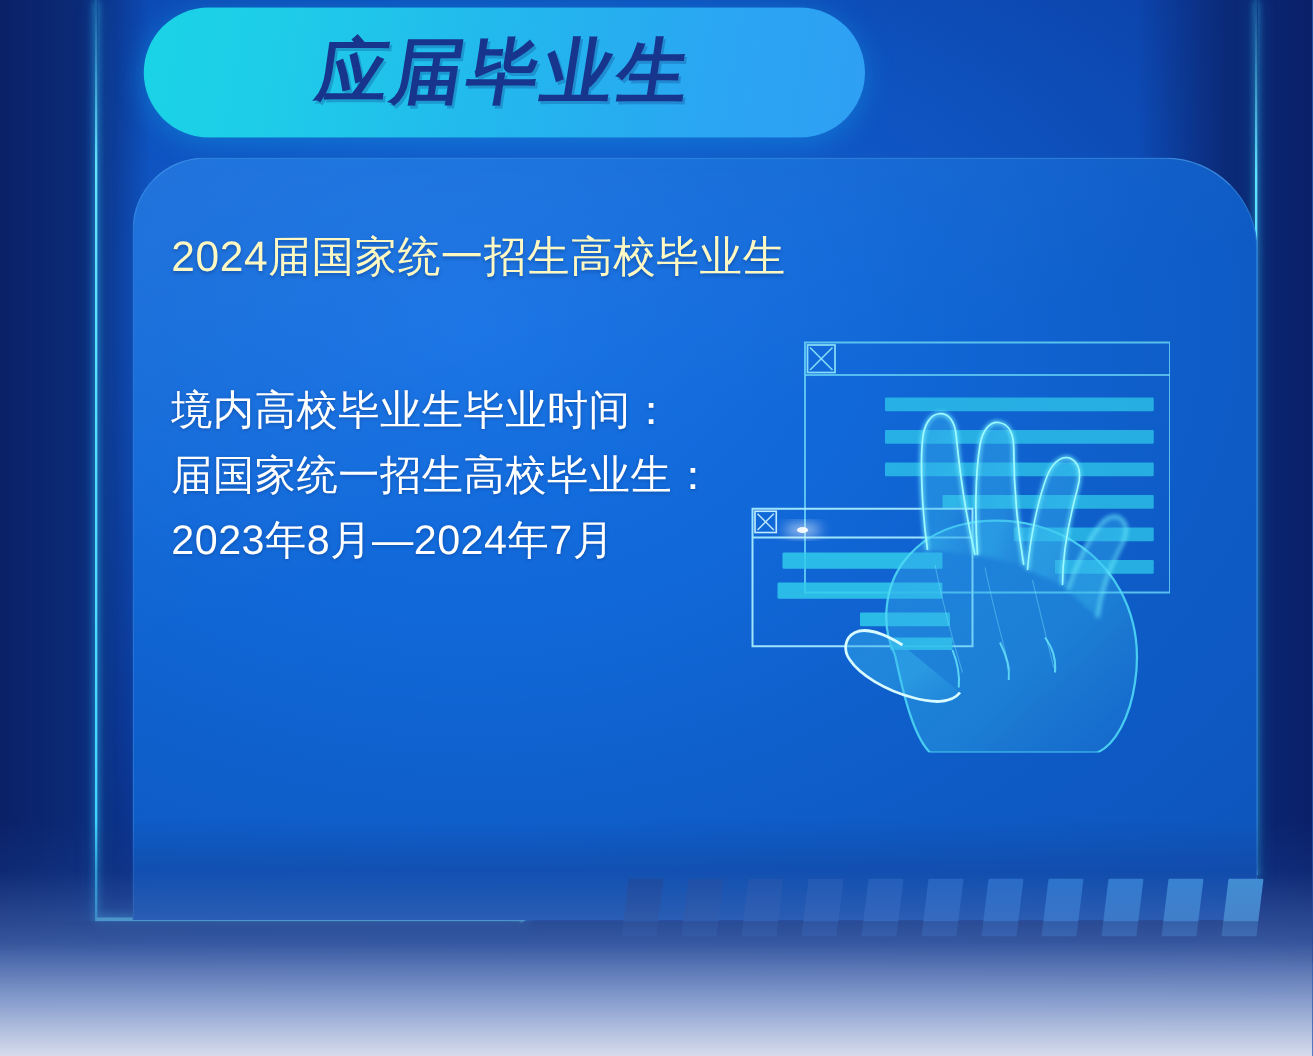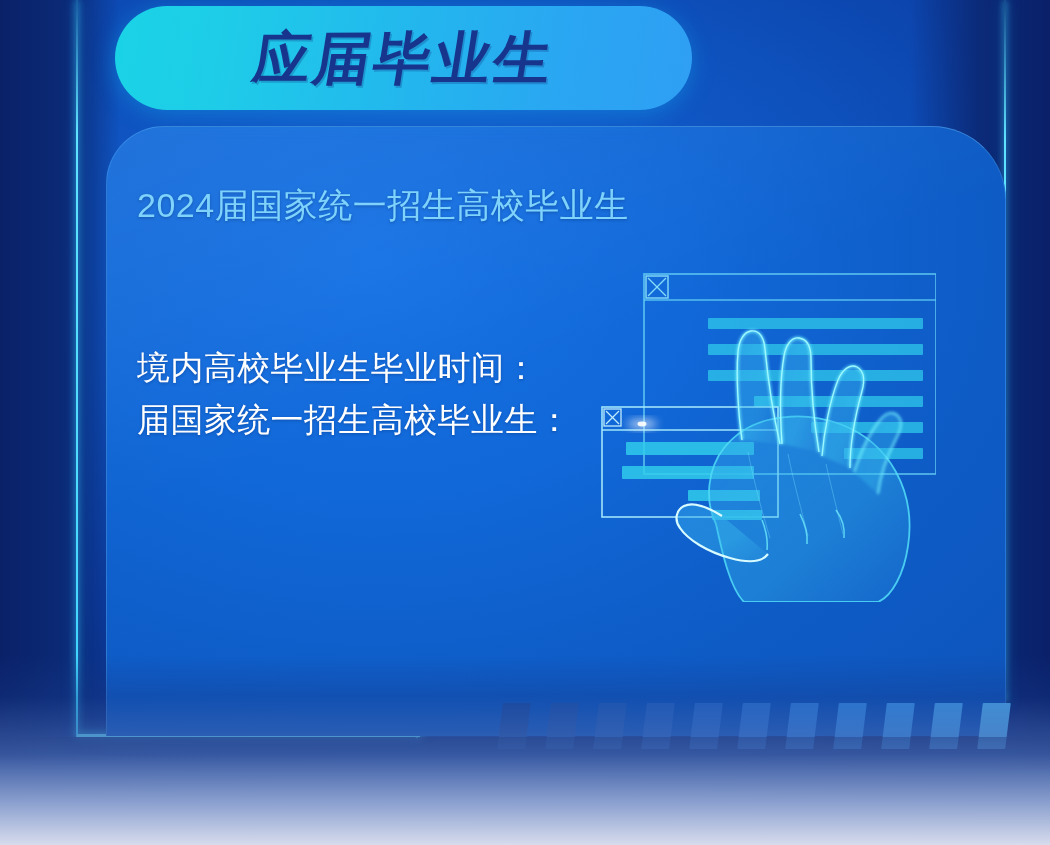--- a/index.html
+++ b/index.html
@@ -86,27 +86,27 @@
     color:#17358c;
     transform:skewX(-9deg);
     text-shadow:2px 2px 0 rgba(12,40,120,.25);
     line-height:1;
     white-space:nowrap;
   }
 
   
   .headline {
     position:absolute; left:137px; top:183px;
-    font-size:34px; color:#7dd3fc; letter-spacing:.5px;
+    font-size:34px; color:#fef9c3; letter-spacing:.5px;
     text-shadow:0 1px 3px rgba(0,30,90,.35);
     white-space:nowrap;
   }
   .lines {
     position:absolute; left:137px; top:302px;
-    display:flex; flex-direction:column; gap:0;margin-top:40px;
+    display:flex; flex-direction:column; gap:0;
   }
   .lines .ln {
     font-size:33px; color:#ffffff; line-height:52px; letter-spacing:.4px;
     text-shadow:0 1px 3px rgba(0,30,90,.35);
     white-space:nowrap;
   }
 
   
   .illus { position:absolute; left:596px; top:252px; width:340px; height:350px; }
   .illus svg { display:block; }
@@ -152,20 +152,21 @@
 
   <div class="card">
     <div class="card-sheen"></div>
   </div>
 
   <div class="headline">2024届国家统一招生高校毕业生</div>
 
   <div class="lines">
     <div class="ln">境内高校毕业生毕业时间：</div>
     <div class="ln">届国家统一招生高校毕业生：</div>
+    <div class="ln">2023年8月—2024年7月</div>
   </div>
 
   <div class="illus">
     <svg width="340" height="350" viewBox="0 0 340 350">
       <defs>
         <linearGradient id="handFill" x1="0" y1="0" x2="1" y2="1">
           <stop offset="0%" stop-color="#2f9fe8" stop-opacity=".55"></stop>
           <stop offset="60%" stop-color="#3bc2f0" stop-opacity=".38"></stop>
           <stop offset="100%" stop-color="#2a8fdf" stop-opacity=".30"></stop>
         </linearGradient>

